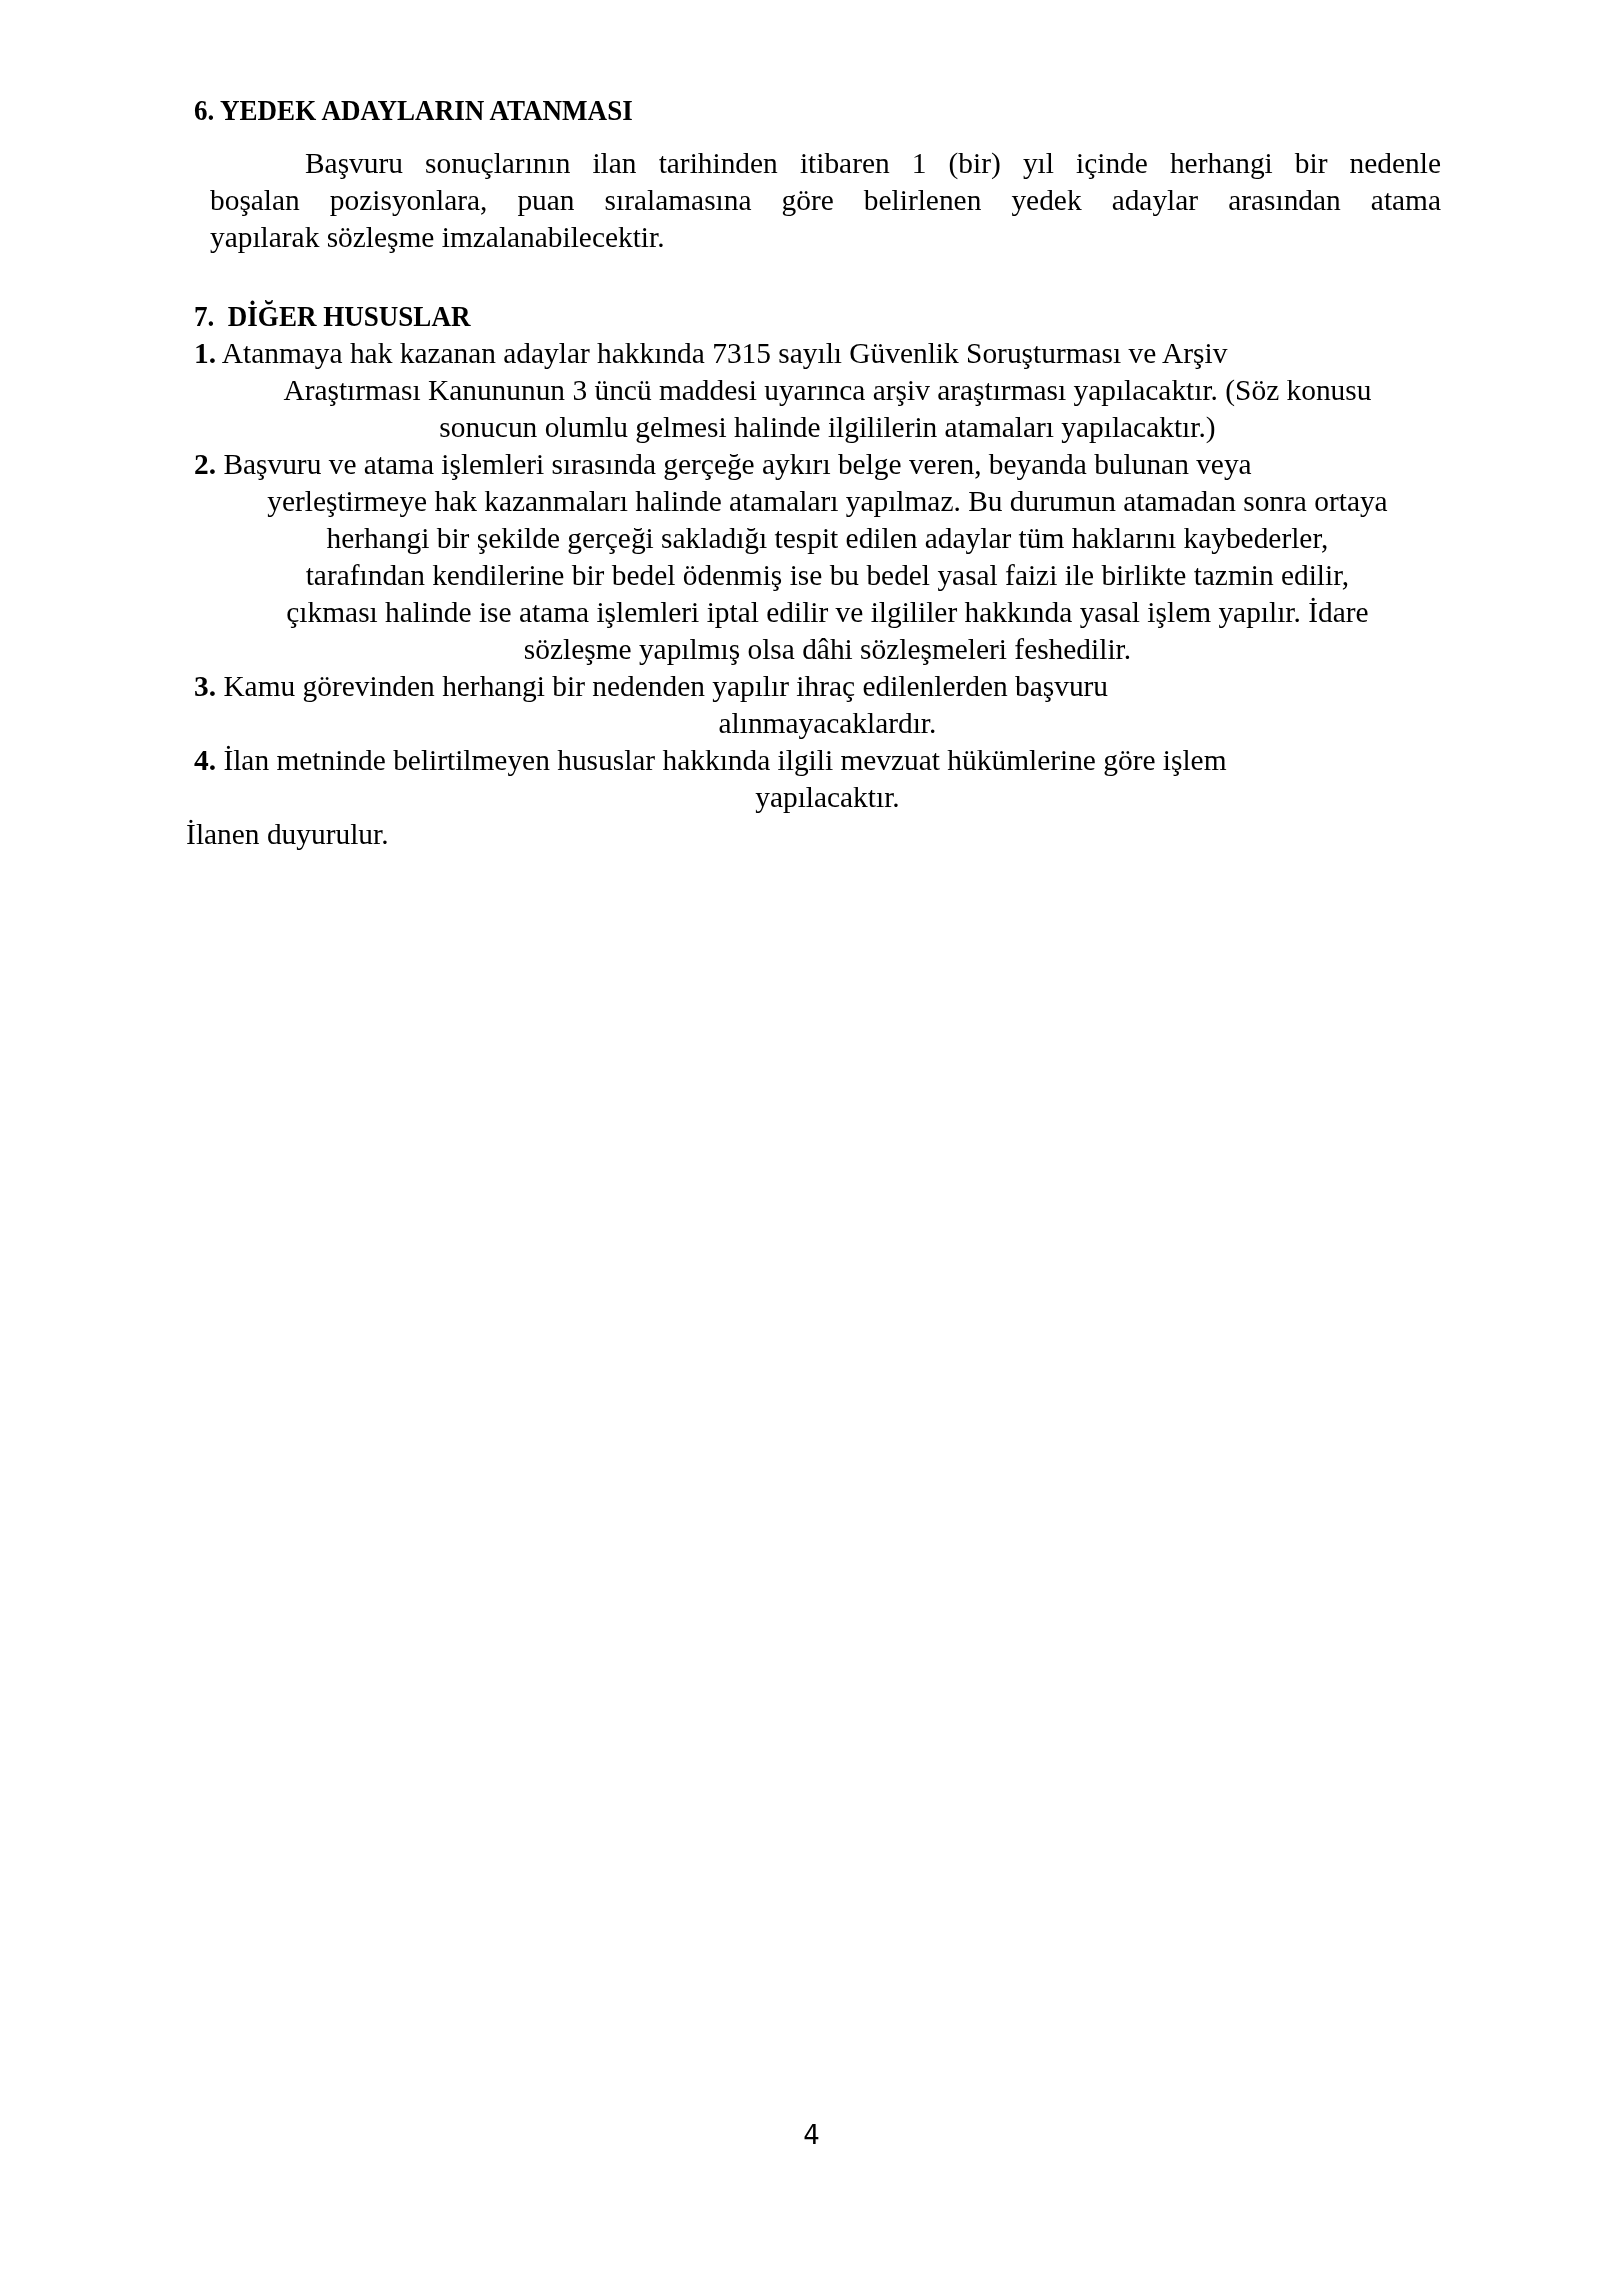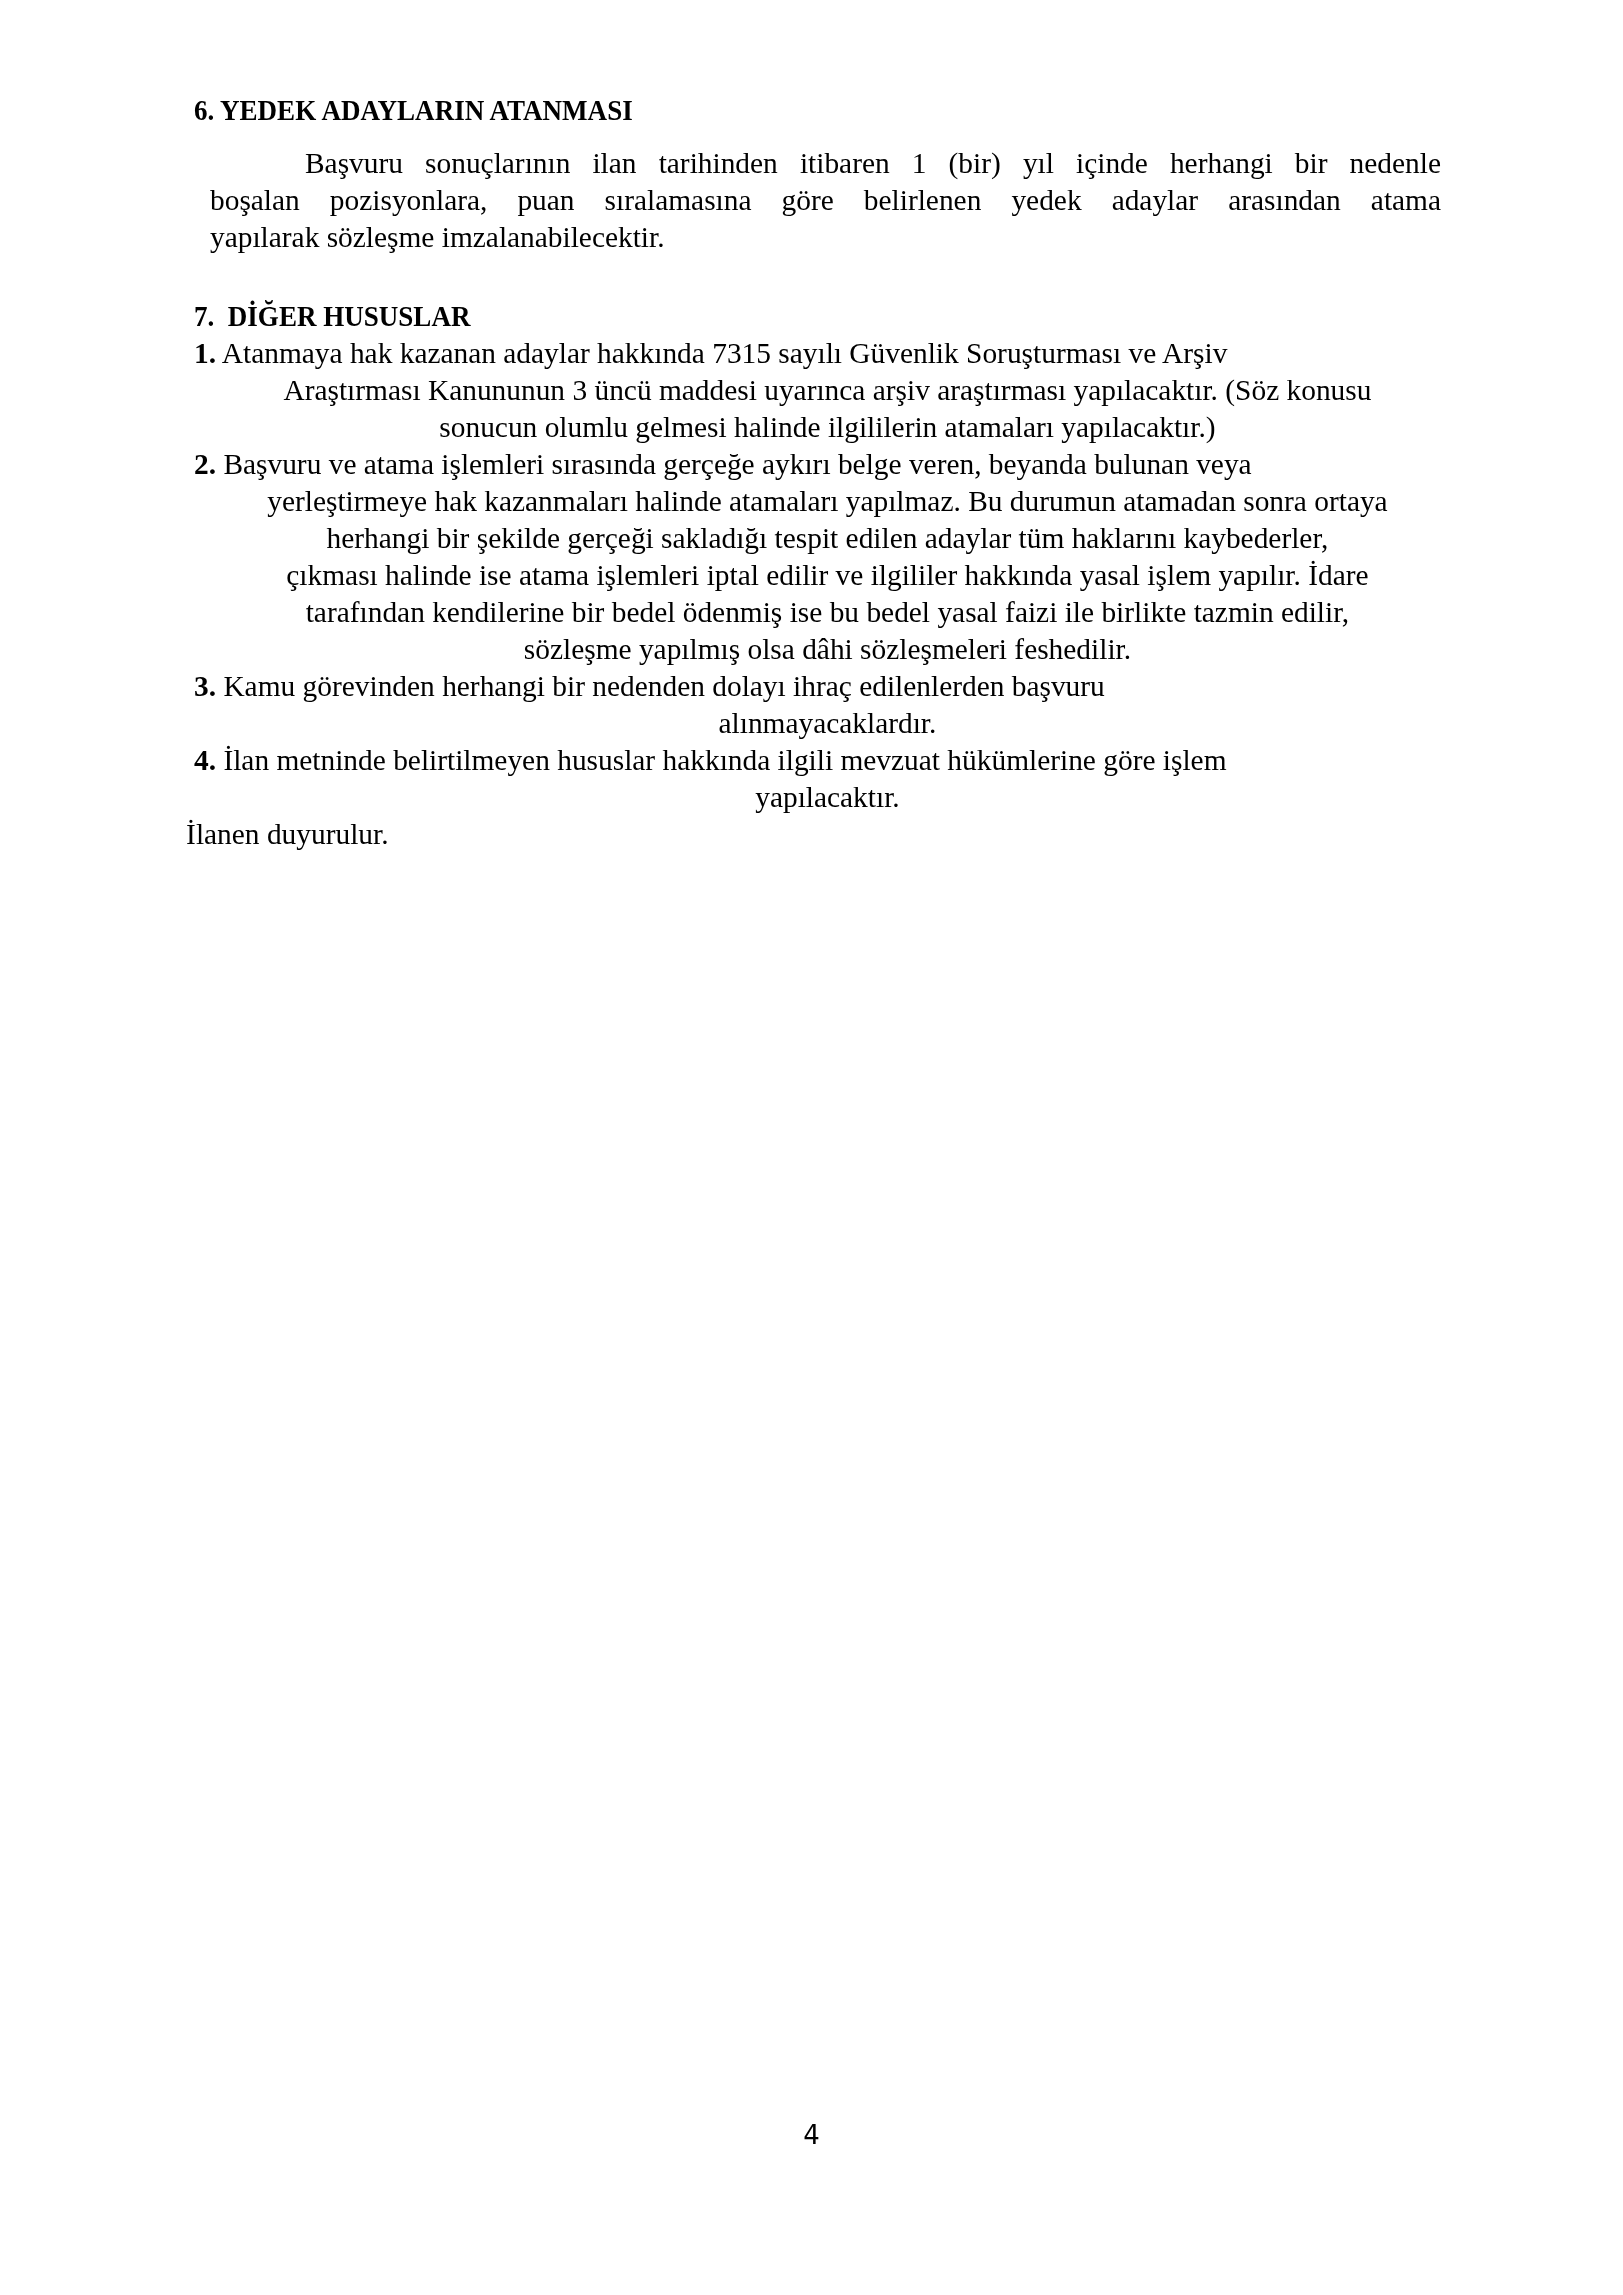--- a/index.html
+++ b/index.html
@@ -103,27 +103,27 @@
       <div class="item">
         <span class="line"><span class="num">1.</span><span style="white-space:pre;"> Atanmaya hak kazanan adaylar hakkında 7315 sayılı Güvenlik Soruşturması ve Arşiv</span></span>
         <span class="line cont">Araştırması Kanununun 3 üncü maddesi uyarınca arşiv araştırması yapılacaktır. (Söz konusu</span>
         <span class="line cont">sonucun olumlu gelmesi halinde ilgililerin atamaları yapılacaktır.)</span>
       </div>
 
       <div class="item">
         <span class="line"><span class="num">2.</span><span style="white-space:pre;"> Başvuru ve atama işlemleri sırasında gerçeğe aykırı belge veren, beyanda bulunan veya</span></span>
         <span class="line cont">yerleştirmeye hak kazanmaları halinde atamaları yapılmaz. Bu durumun atamadan sonra ortaya</span>
         <span class="line cont">herhangi bir şekilde gerçeği sakladığı tespit edilen adaylar tüm haklarını kaybederler,</span>
+        <span class="line cont">tarafından kendilerine bir bedel ödenmiş ise bu bedel yasal faizi ile birlikte tazmin edilir,</span>
         <span class="line cont">çıkması halinde ise atama işlemleri iptal edilir ve ilgililer hakkında yasal işlem yapılır. İdare</span>
-        <span class="line cont">tarafından kendilerine bir bedel ödenmiş ise bu bedel yasal faizi ile birlikte tazmin edilir,</span>
         <span class="line cont">sözleşme yapılmış olsa dâhi sözleşmeleri feshedilir.</span>
       </div>
 
       <div class="item">
-        <span class="line"><span class="num">3.</span><span style="white-space:pre;"> Kamu görevinden herhangi bir nedenden dolayı ihraç edilenlerden başvuru</span></span>
+        <span class="line"><span class="num">3.</span><span style="white-space:pre;"> Kamu görevinden herhangi bir nedenden yapılır ihraç edilenlerden başvuru</span></span>
         <span class="line cont">alınmayacaklardır.</span>
       </div>
 
       <div class="item">
         <span class="line"><span class="num">4.</span><span style="white-space:pre;"> İlan metninde belirtilmeyen hususlar hakkında ilgili mevzuat hükümlerine göre işlem</span></span>
         <span class="line cont">yapılacaktır.</span>
       </div>
 
       <div class="line closing">İlanen duyurulur.</div>
     </div>

